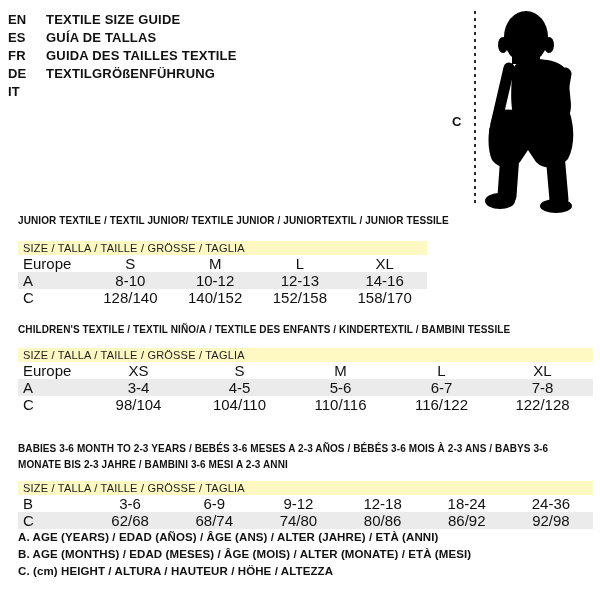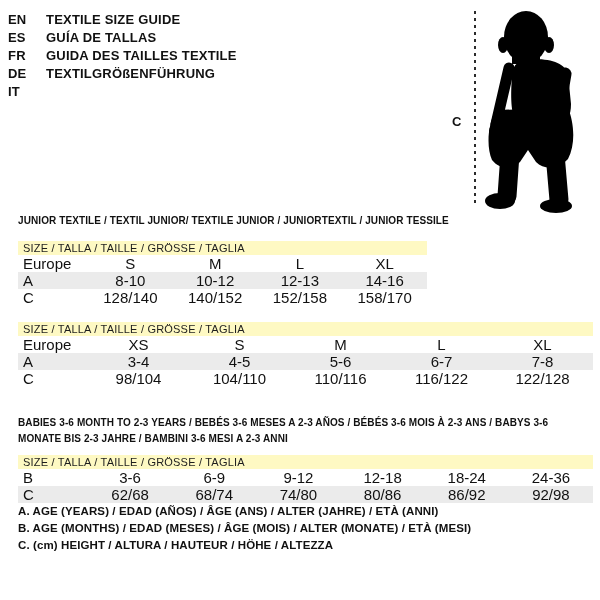--- a/index.html
+++ b/index.html
@@ -118,20 +118,21 @@
           <span class="row-label">C</span>
           <span class="cellv">128/140</span>
           <span class="cellv">140/152</span>
           <span class="cellv">152/158</span>
           <span class="cellv">158/170</span>
         </div>
       </div>
     </div>
 
     <div class="sec2">
+      <div class="section-title">CHILDREN'S TEXTILE / TEXTIL NIÑO/A / TEXTILE DES ENFANTS / KINDERTEXTIL / BAMBINI TESSILE</div>
       <div class="size-table t-wide">
         <div class="size-bar">SIZE / TALLA / TAILLE / GRÖSSE / TAGLIA</div>
         <div class="trow">
           <span class="row-label">Europe</span>
           <span class="cellv">XS</span>
           <span class="cellv">S</span>
           <span class="cellv">M</span>
           <span class="cellv">L</span>
           <span class="cellv">XL</span>
         </div>

